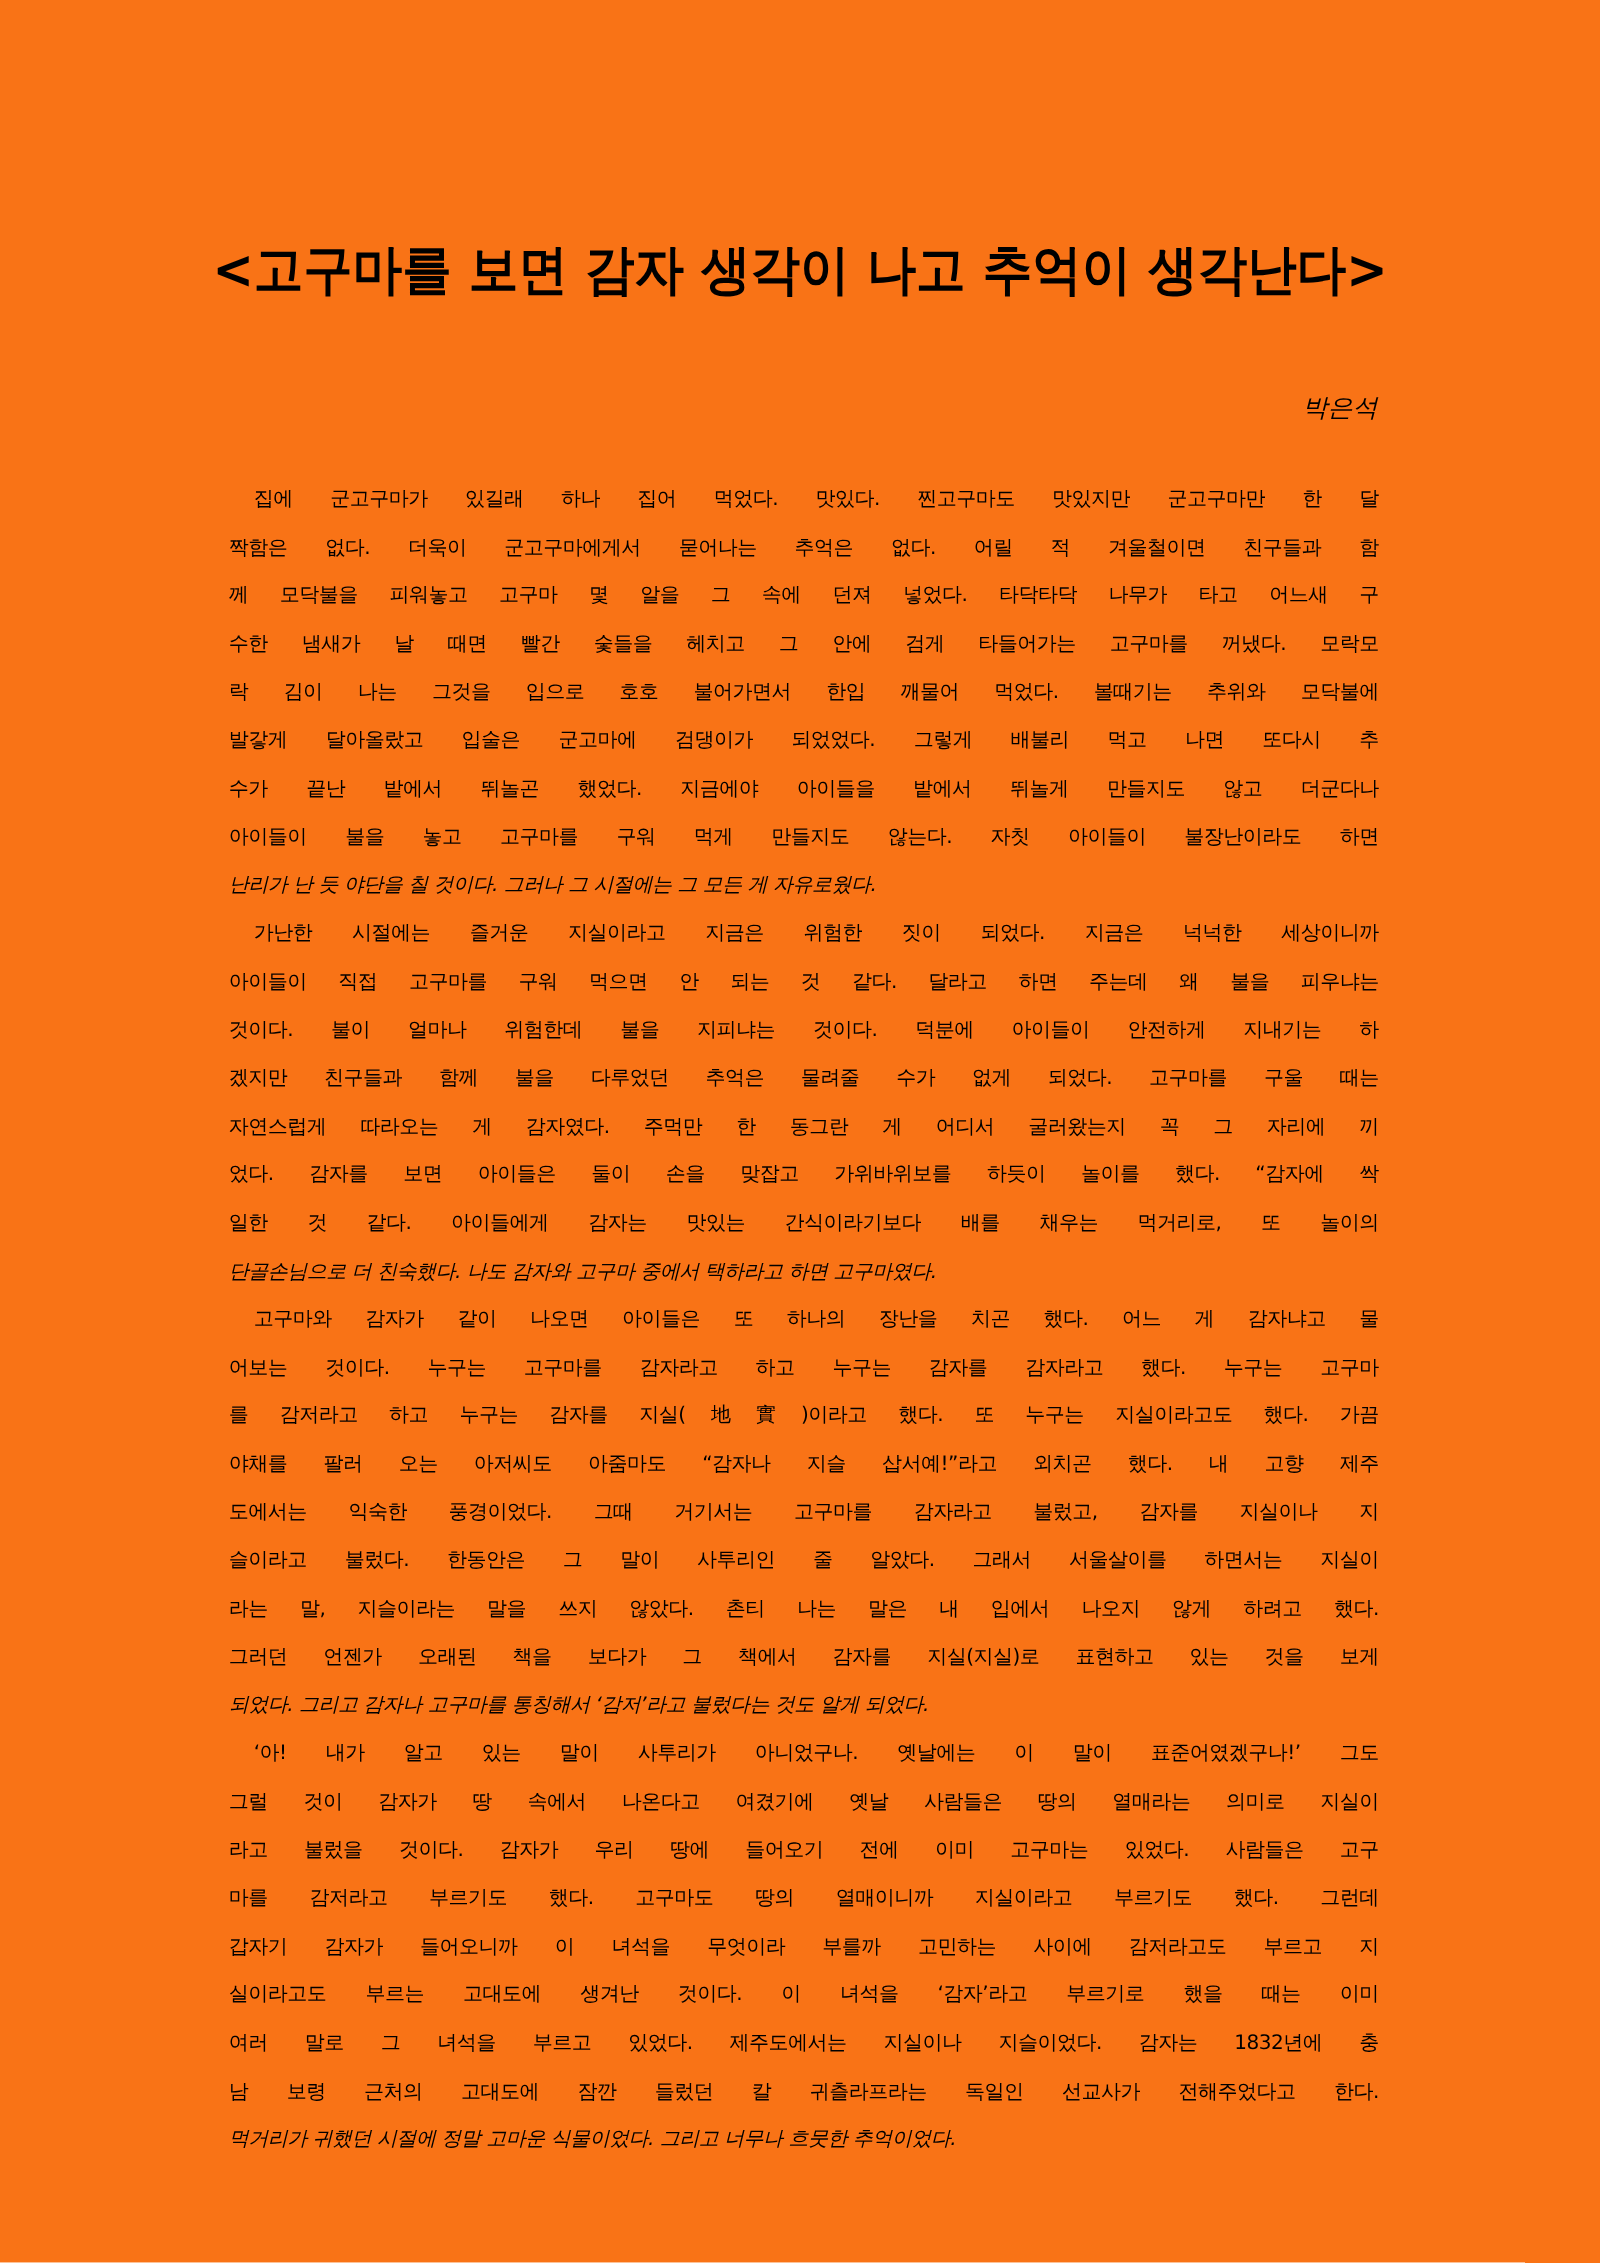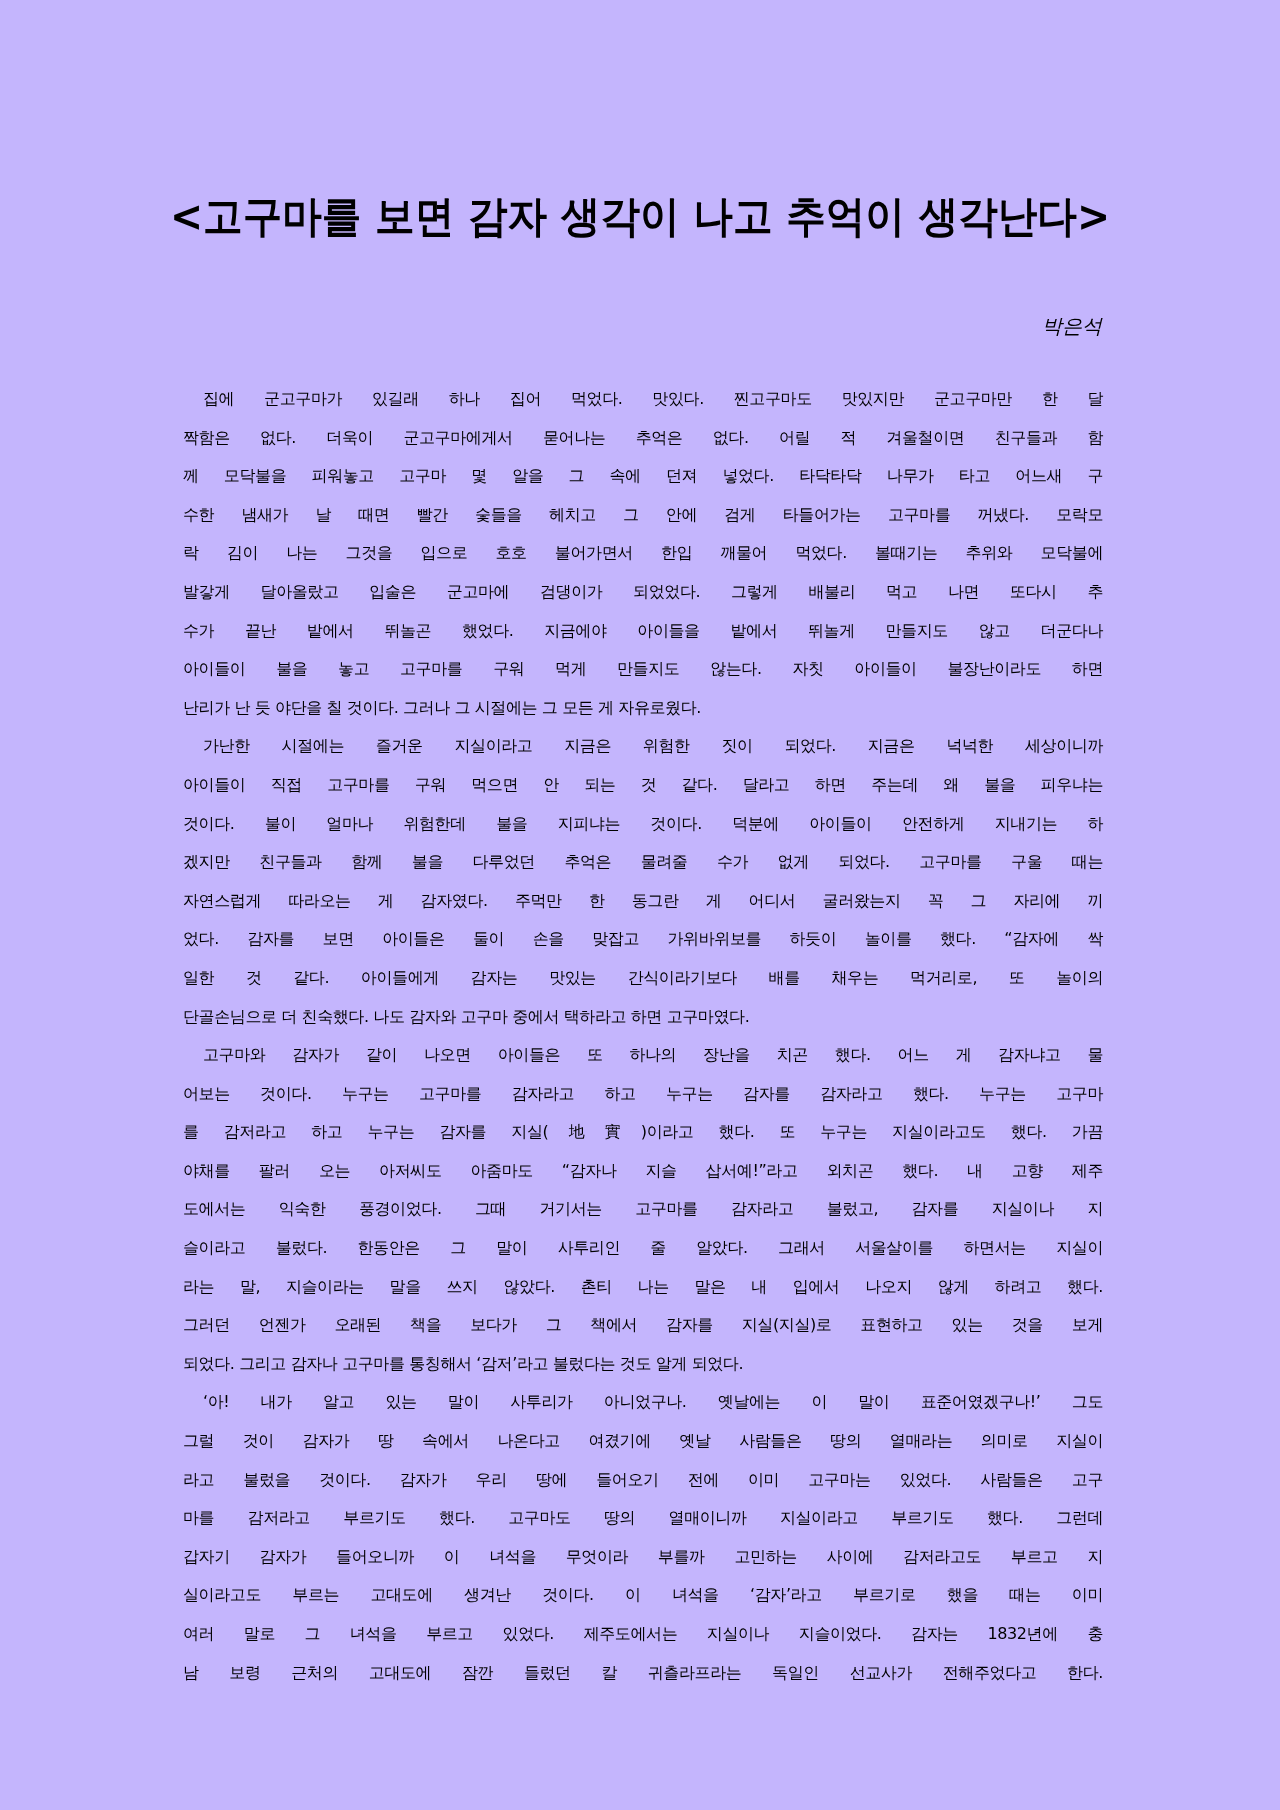--- a/index.html
+++ b/index.html
@@ -13,21 +13,21 @@
       position: relative;
       overflow: hidden;
       color: #000000;
       font-family: "DejaVu Sans", "Liberation Sans", sans-serif;
     }
     .page {
       position: absolute;
       left: 0; top: 0;
       width: 1280px;
       height: 1810px;
-      background: #c4b5fd;
+      background: #f97316;
     }
     .title {
       position: absolute;
       left: 0;
       width: 1280px;
       top: 186px;
       text-align: center;
       font-size: 43px;
       font-weight: bold;
       letter-spacing: 0px;
@@ -56,20 +56,21 @@
       height: 38.6px;
       line-height: 38.6px;
       font-size: 16px;
       white-space: nowrap;
       text-align: justify;
       text-align-last: justify;
       letter-spacing: -0.4px;
     }
     .line.last {
       text-align-last: left;
+      font-style: italic;
     }
     .line.indent {
       padding-left: 20px;
     }
   </style>
 </head>
 <body>
 
 <div class="page">
   <h1 class="title">&lt;고구마를 보면 감자 생각이 나고 추억이 생각난다&gt;</h1>
@@ -114,15 +115,16 @@
 
     <div>
       <span class="line indent">‘아! 내가 알고 있는 말이 사투리가 아니었구나. 옛날에는 이 말이 표준어였겠구나!’ 그도</span>
       <span class="line">그럴 것이 감자가 땅 속에서 나온다고 여겼기에 옛날 사람들은 땅의 열매라는 의미로 지실이</span>
       <span class="line">라고 불렀을 것이다. 감자가 우리 땅에 들어오기 전에 이미 고구마는 있었다. 사람들은 고구</span>
       <span class="line">마를 감저라고 부르기도 했다. 고구마도 땅의 열매이니까 지실이라고 부르기도 했다. 그런데</span>
       <span class="line">갑자기 감자가 들어오니까 이 녀석을 무엇이라 부를까 고민하는 사이에 감저라고도 부르고 지</span>
       <span class="line">실이라고도 부르는 고대도에 생겨난 것이다. 이 녀석을 ‘감자’라고 부르기로 했을 때는 이미</span>
       <span class="line">여러 말로 그 녀석을 부르고 있었다. 제주도에서는 지실이나 지슬이었다. 감자는 1832년에 충</span>
       <span class="line">남 보령 근처의 고대도에 잠깐 들렀던 칼 귀츨라프라는 독일인 선교사가 전해주었다고 한다.</span>
+      <span class="line last">먹거리가 귀했던 시절에 정말 고마운 식물이었다. 그리고 너무나 흐뭇한 추억이었다.</span>
     </div>
   </div>
 </div>
 
 </body></html>

